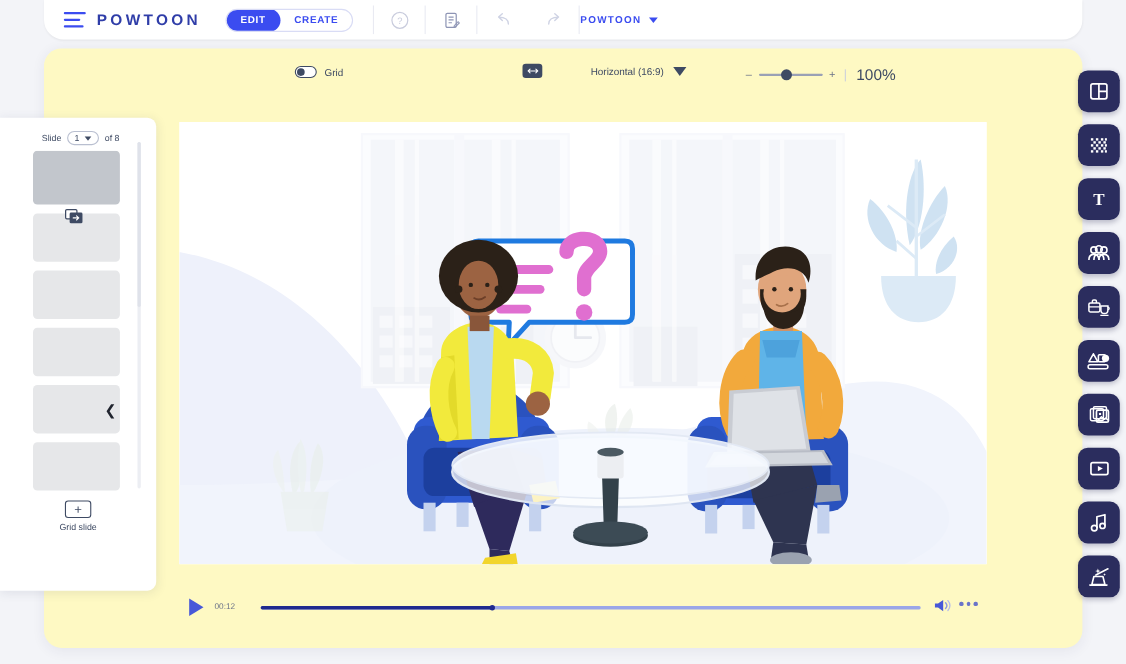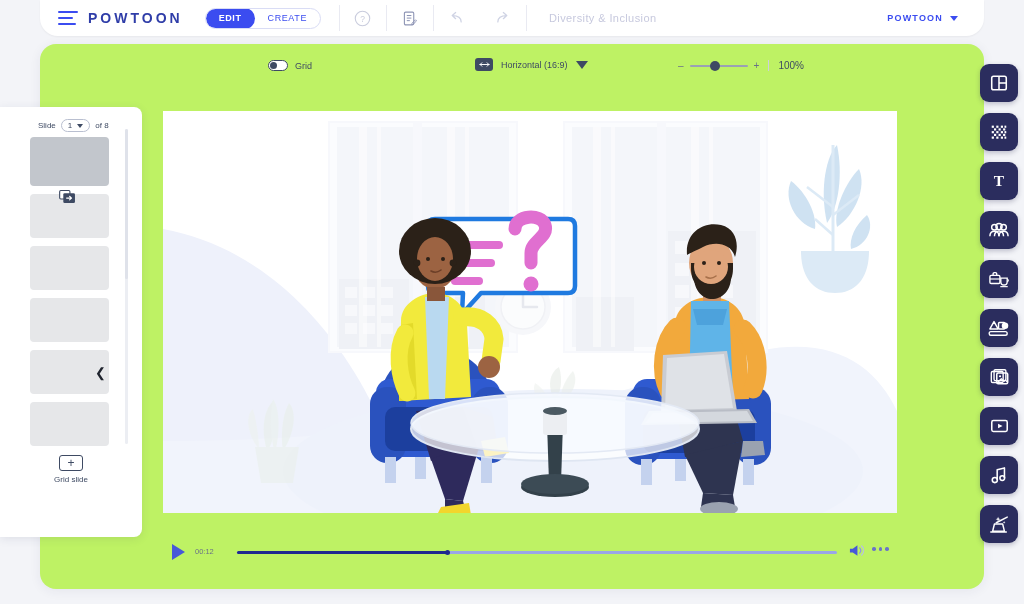--- a/index.html
+++ b/index.html
@@ -31,57 +31,57 @@
   }
   #segmented{
     display:flex; align-items:center; height:21px; border-radius:11px;
     background:#ffffff; border:1px solid #d9dcf5; overflow:hidden; margin-right:18px;text-align:right;
   }
   #seg-edit{
     background:#3b4cf0; color:#fff; font-size:9px; font-weight:bold; letter-spacing:.6px;
     padding:0 13px; height:21px; line-height:21px; border-radius:11px; cursor:pointer;
   }
   #seg-create{
-    color:#3b4cf0; font-size:9px; font-weight:normal; letter-spacing:.6px;
+    color:#3b4cf0; font-size:9px; font-weight:bold; letter-spacing:.6px;
     padding:0 13px; height:21px; line-height:21px; cursor:pointer;
   }
   .tb-icon{ width:46px; height:36px; display:flex; align-items:center; justify-content:center; cursor:pointer;}
   #doc-title{
     flex:1; margin-left:22px; font-size:11px; color:#c7c9de; letter-spacing:.4px;
     background:transparent; border:none; outline:none; height:24px;
     font-family:"Liberation Sans", sans-serif;
   }
   #export-btn{
     display:flex; align-items:center; gap:7px; margin-right:26px;
     color:#3b4cf0; font-size:9px; font-weight:bold; letter-spacing:1.2px; cursor:pointer;
   }
   .caret-dn{ width:0;height:0;border-left:4px solid transparent;border-right:4px solid transparent;border-top:5px solid #3b4cf0;}
 
   
   #stage{
     position:absolute; left:40px; top:44px; width:944px; height:545px;
-    background:#bef264; border-radius:16px; box-shadow:0 2px 12px rgba(40,45,90,.07);
+    background:#fef9c3; border-radius:16px; box-shadow:0 2px 12px rgba(40,45,90,.07);
   }
 
   
   #canvas-tools{ position:absolute; left:0; top:0; width:100%; height:48px; }
   #grid-toggle-wrap{ position:absolute; left:228px; top:16px; display:flex; align-items:center; gap:7px; cursor:pointer;}
   .switch{ width:20px;height:11px;border-radius:6px;background:#fff;border:1.5px solid #3e4a63; position:relative;}
   .switch .knob{ position:absolute; left:1px; top:1px; width:7px;height:7px;border-radius:50%;background:#3e4a63;}
   #grid-label{ font-size:9px; color:#3e4a63; }
   #ratio-wrap{ position:absolute; left:435px; top:14px; display:flex; align-items:center; gap:8px; cursor:pointer;}
   #ratio-icon{ width:18px;height:13px;border-radius:3px;background:#3e4a63; display:flex;align-items:center;justify-content:center;}
-  #ratio-label{ font-size:9px; color:#3e4a63; }
+  #ratio-label{ font-size:9px; color:#3e4a63;margin-left:36px; }
   .caret-big{ width:0;height:0;border-left:6px solid transparent;border-right:6px solid transparent;border-top:8px solid #3e4a63;}
   #zoom-wrap{ position:absolute; left:638px; top:16px; display:flex; align-items:center; gap:6px;}
   .zm-sign{ font-size:10px; color:#6a7288; user-select:none; cursor:pointer;}
   #zoom-track{ width:58px;height:2px;background:#9aa1b5;border-radius:2px;position:relative; cursor:pointer;}
   #zoom-knob{ position:absolute; left:36%; top:-4px; width:10px;height:10px;border-radius:50%;background:#3e4a63;}
   .zm-div{ width:1px;height:11px;background:#ccd0dc;margin:0 3px;}
-  #zoom-value{ font-size:10px; color:#3e4a63; }
+  #zoom-value{ font-size:14px; color:#3e4a63; }
 
   
   #slide-panel{
     position:absolute; left:-40px; top:63px; width:142px; height:430px;
     background:#fff; border-radius:0 8px 8px 0; box-shadow:0 2px 10px rgba(40,45,90,.10);
     padding-top:12px;
   }
   #slide-counter{ display:flex; align-items:center; gap:5px; margin-left:38px; font-size:8px; color:#3e4a63;}
   #slide-select{
     display:flex;align-items:center;gap:5px;border:1px solid #b9bfd0;border-radius:9px;
@@ -176,21 +176,20 @@
         <path d="M16.5 14 C16.5 8.5 12 6.5 6 6.5 M6 6.5 L10 3 M6 6.5 L10 10.2" fill="none" stroke="#cfd3e4" stroke-width="1.5" stroke-linecap="round" stroke-linejoin="round"></path>
       </svg>
   </div>
   <div class="tb-icon">
     <svg width="19" height="17" viewBox="0 0 22 20">
         <path d="M5.5 14 C5.5 8.5 10 6.5 16 6.5 M16 6.5 L12 3 M16 6.5 L12 10.2" fill="none" stroke="#cfd3e4" stroke-width="1.5" stroke-linecap="round" stroke-linejoin="round"></path>
       </svg>
   </div>
   <div class="tb-sep"></div>
 
-  <input id="doc-title" readonly="" value="Diversity &amp; Inclusion" style="">
 
   <div id="export-btn">
     <span>POWTOON</span>
     <span class="caret-dn"></span>
   </div>
 </div>
 
 <div id="stage">
 
   <div id="canvas-tools">

